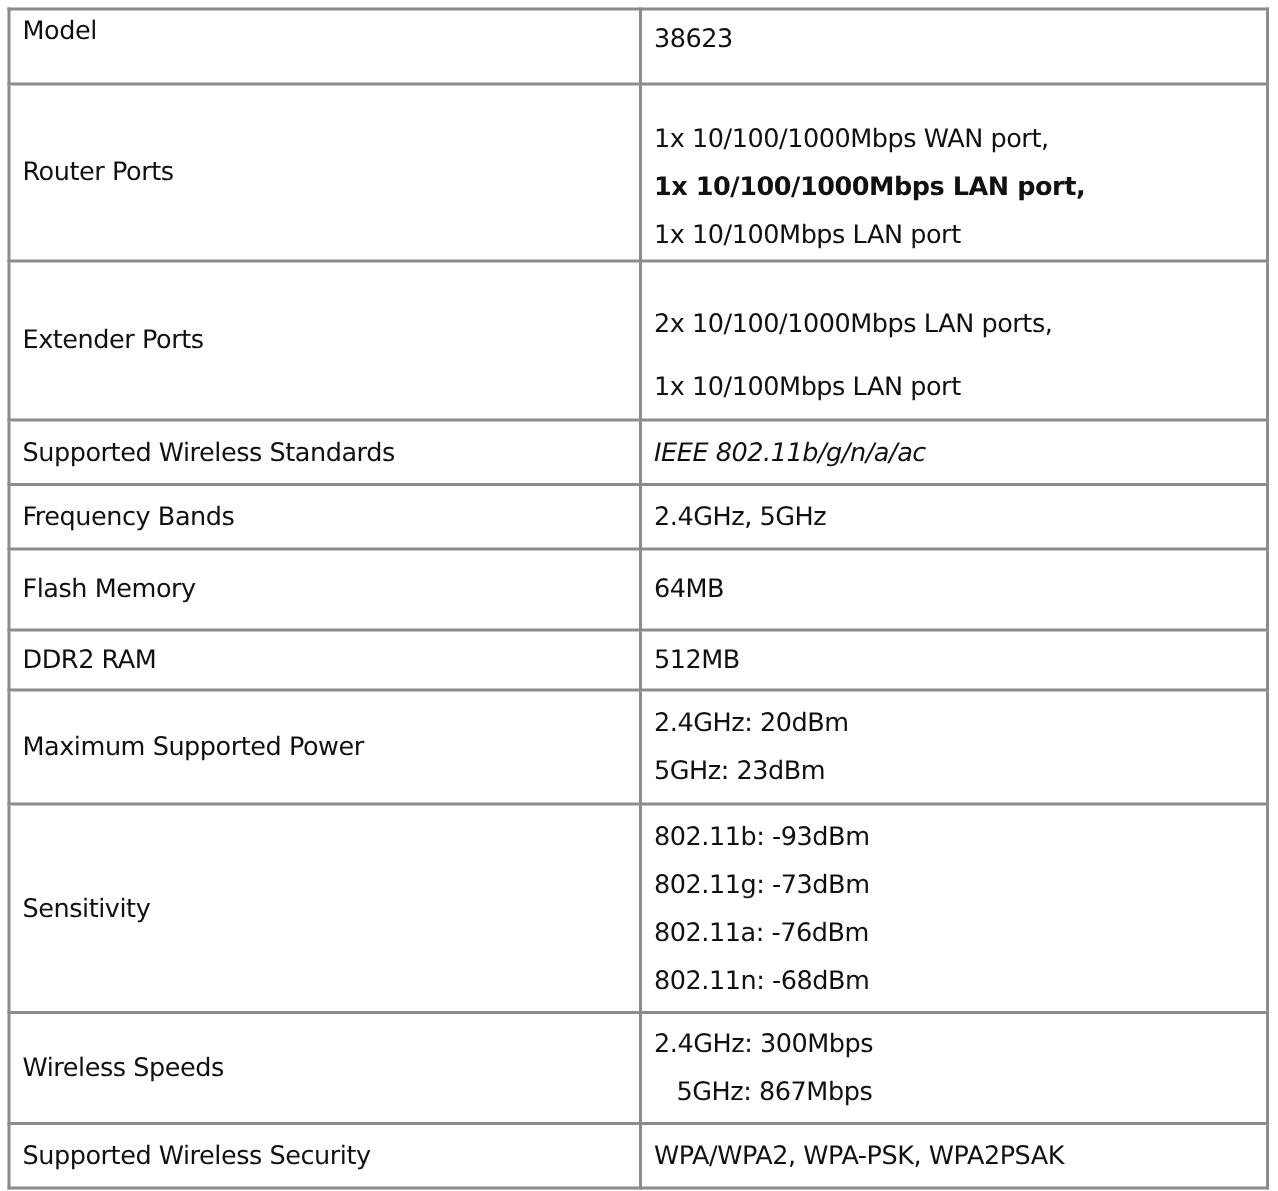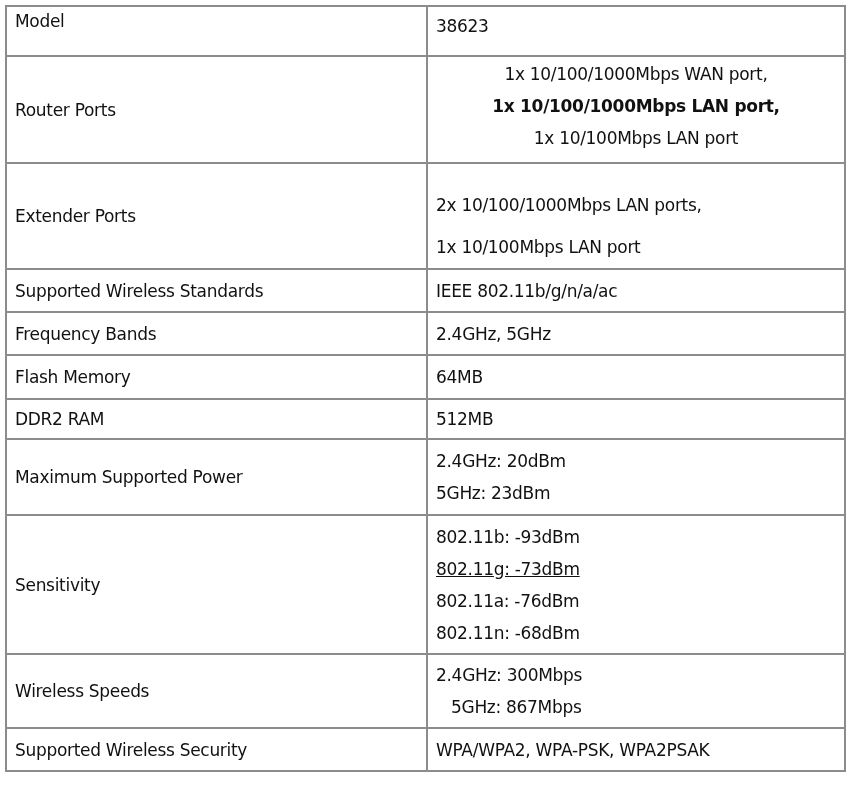--- a/index.html
+++ b/index.html
@@ -18,46 +18,46 @@
 <table class="spec">
   <tbody id="spec-body">
       <tr style="height: 50px;">
         <td class="label" style="vertical-align: top; padding-top: 4px;">Model</td>
         <td style="vertical-align: top; padding-top: 4px;">
           <span class="line" style="line-height: 30px;">38623</span>
         </td>
       </tr>
       <tr style="height: 107px;">
         <td class="label">Router Ports</td>
-        <td style="vertical-align: top; padding-top: 1px; text-align: center;">
+        <td style="vertical-align: top; padding-top: 20px;">
           <span class="line" style="line-height: 32px;">1x 10/100/1000Mbps WAN port,</span>
           <span class="line" style="line-height: 32px; font-weight: bold;">1x 10/100/1000Mbps LAN port,</span>
           <span class="line" style="line-height: 32px;">1x 10/100Mbps LAN port</span>
         </td>
       </tr>
       <tr style="height: 84px;">
         <td class="label">Extender Ports</td>
         <td style="vertical-align: top; padding-top: 20px;">
           <span class="line" style="line-height: 42px;">2x 10/100/1000Mbps LAN ports,</span>
           <span class="line" style="line-height: 42px;">1x 10/100Mbps LAN port</span>
         </td>
       </tr>
       <tr style="height: 43px;">
         <td class="label">Supported Wireless Standards</td>
         <td>
-          <span class="line" style="line-height: 30px;">IEEE 802.11b/g/n/a/ac</span>
+          <span class="line" style="line-height: 30px; font-style: italic;">IEEE 802.11b/g/n/a/ac</span>
         </td>
       </tr>
       <tr style="height: 43px;">
         <td class="label">Frequency Bands</td>
         <td>
           <span class="line" style="line-height: 30px;">2.4GHz, 5GHz</span>
         </td>
       </tr>
-      <tr style="height: 44px;">
+      <tr style="height: 54px;">
         <td class="label">Flash Memory</td>
         <td>
           <span class="line" style="line-height: 30px;">64MB</span>
         </td>
       </tr>
       <tr style="height: 40px;">
         <td class="label">DDR2 RAM</td>
         <td>
           <span class="line" style="line-height: 30px;">512MB</span>
         </td>
@@ -66,21 +66,21 @@
         <td class="label">Maximum Supported Power</td>
         <td>
           <span class="line" style="line-height: 32px;">2.4GHz: 20dBm</span>
           <span class="line" style="line-height: 32px;">5GHz: 23dBm</span>
         </td>
       </tr>
       <tr style="height: 139px;">
         <td class="label">Sensitivity</td>
         <td>
           <span class="line" style="line-height: 32px;">802.11b: -93dBm</span>
-          <span class="line" style="line-height: 32px; text-decoration: underline;">802.11g: -73dBm</span>
+          <span class="line" style="line-height: 32px;">802.11g: -73dBm</span>
           <span class="line" style="line-height: 32px;">802.11a: -76dBm</span>
           <span class="line" style="line-height: 32px;">802.11n: -68dBm</span>
         </td>
       </tr>
       <tr style="height: 74px;">
         <td class="label">Wireless Speeds</td>
         <td>
           <span class="line" style="line-height: 32px;">2.4GHz: 300Mbps</span>
           <span class="line" style="line-height: 32px; margin-left: 15px;">5GHz: 867Mbps</span>
         </td>

